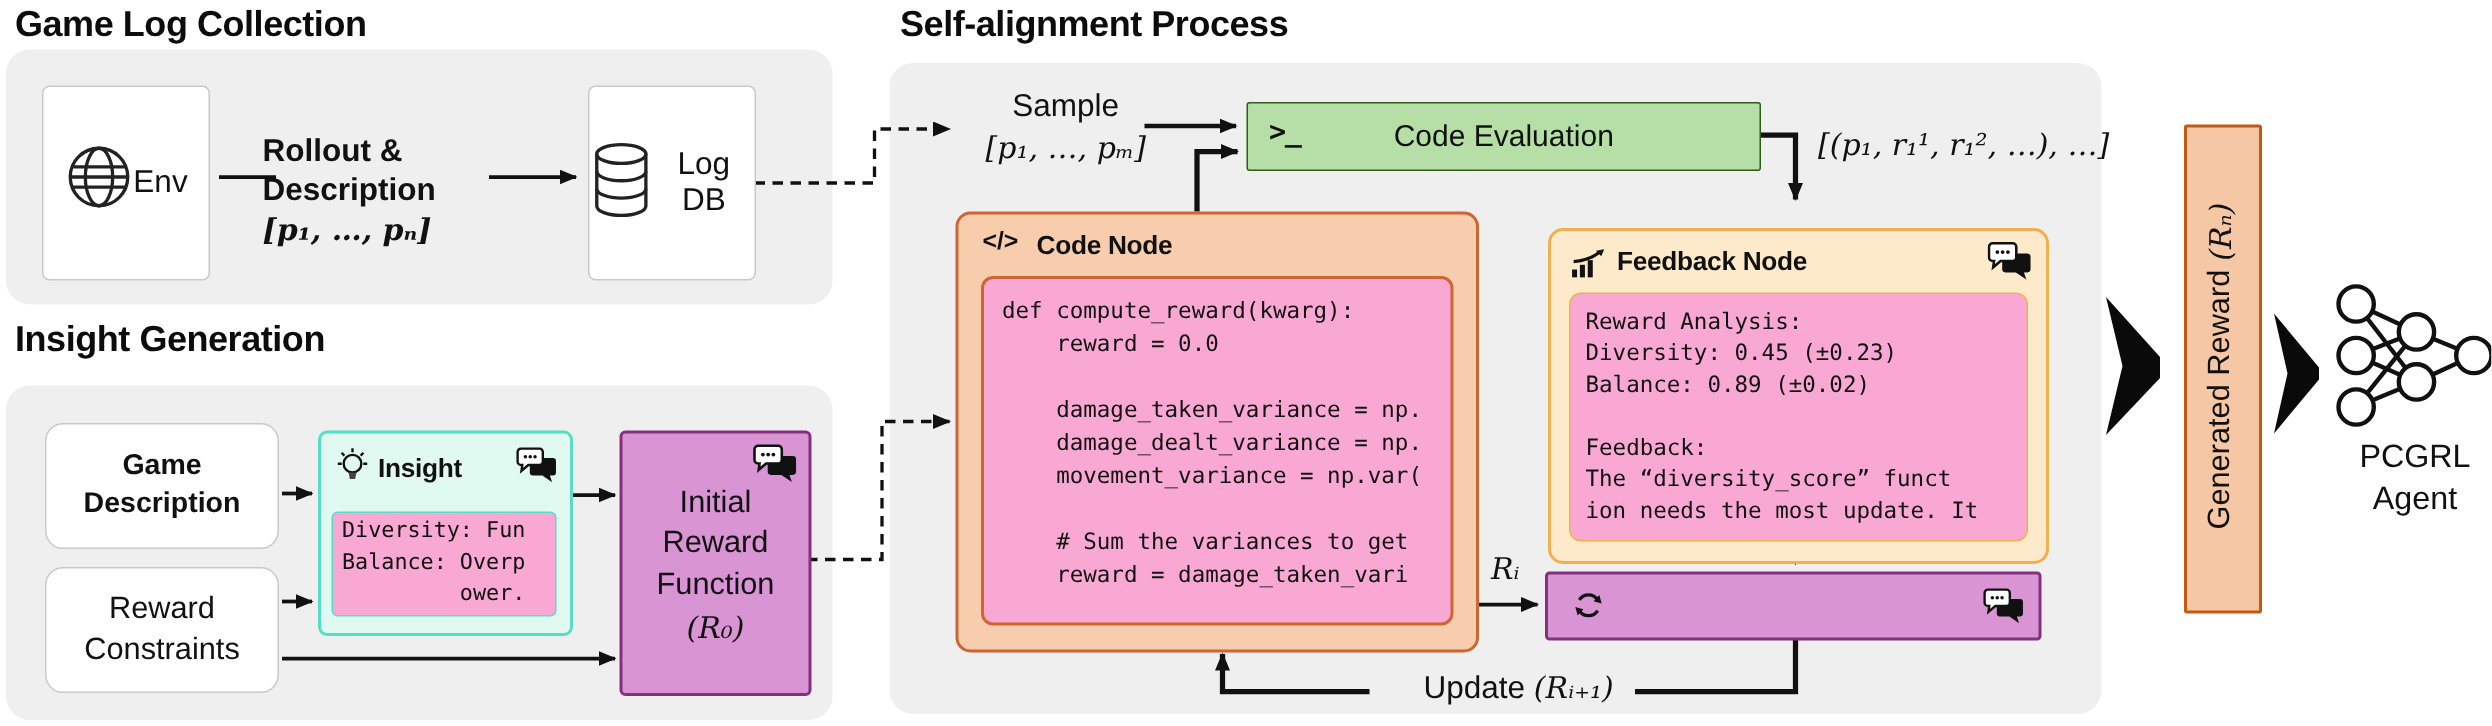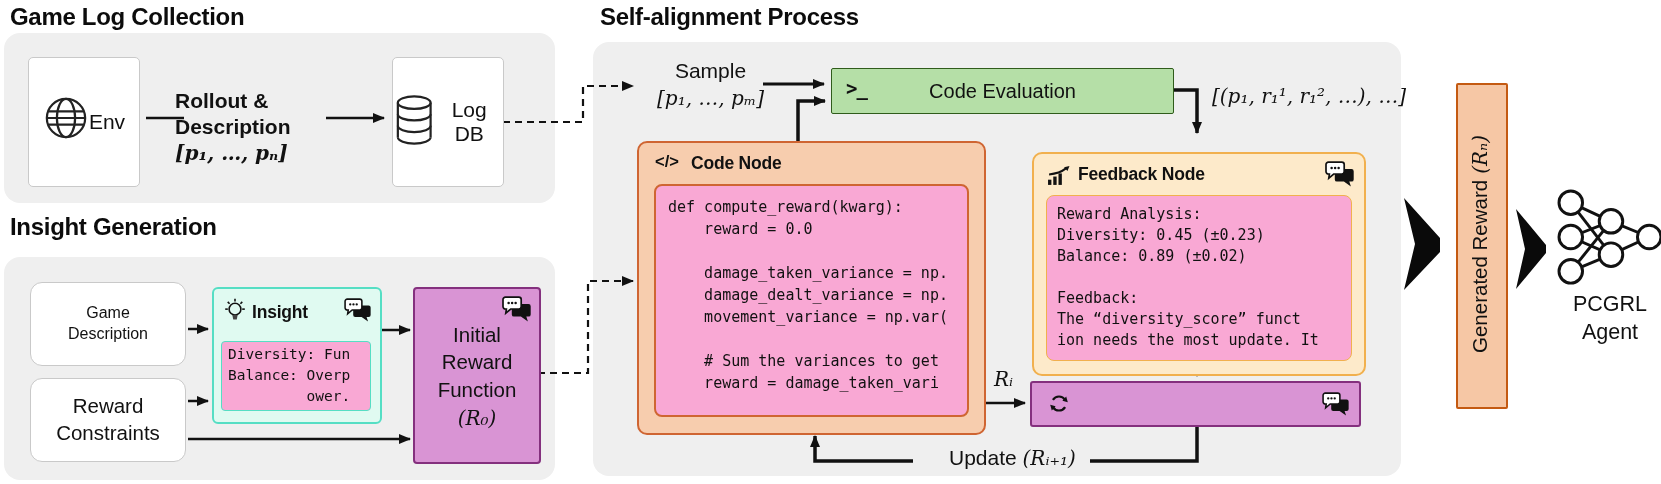--- a/index.html
+++ b/index.html
@@ -157,21 +157,21 @@
     <div class="math" style="font-size:20px;margin-top:2px;">[p₁, …, pₙ]</div>
   </div>
 
   <div class="wbox" style="left:392px;top:57px;width:110px;height:128px;">
     <svg width="44" height="52" style="margin-bottom:5px;">
         <use href="#sym-db"></use>
       </svg>
     <div class="lbl">Log DB</div>
   </div>
 
-  <div class="wbox rbox" style="left:30px;top:282px;width:156px;height:84px;font-size:16px;line-height:1.3;padding:0 14px;box-sizing:border-box;">
+  <div class="wbox rbox" style="left:30px;top:282px;width:156px;height:84px;font-size:19px;line-height:1.3;padding:0 14px;box-sizing:border-box;font-weight:bold;">
     <div>Game Description</div>
   </div>
   <div class="wbox rbox" style="left:30px;top:378px;width:156px;height:84px;font-size:20.5px;line-height:1.3;padding:0 14px;box-sizing:border-box;">
     <div>Reward Constraints</div>
   </div>
 
   <div class="mint" style="left:212px;top:287px;width:166px;height:133px;">
     <svg width="26" height="28" style="position:absolute;left:8px;top:8px;">
         <use href="#sym-bulb"></use>
       </svg>

